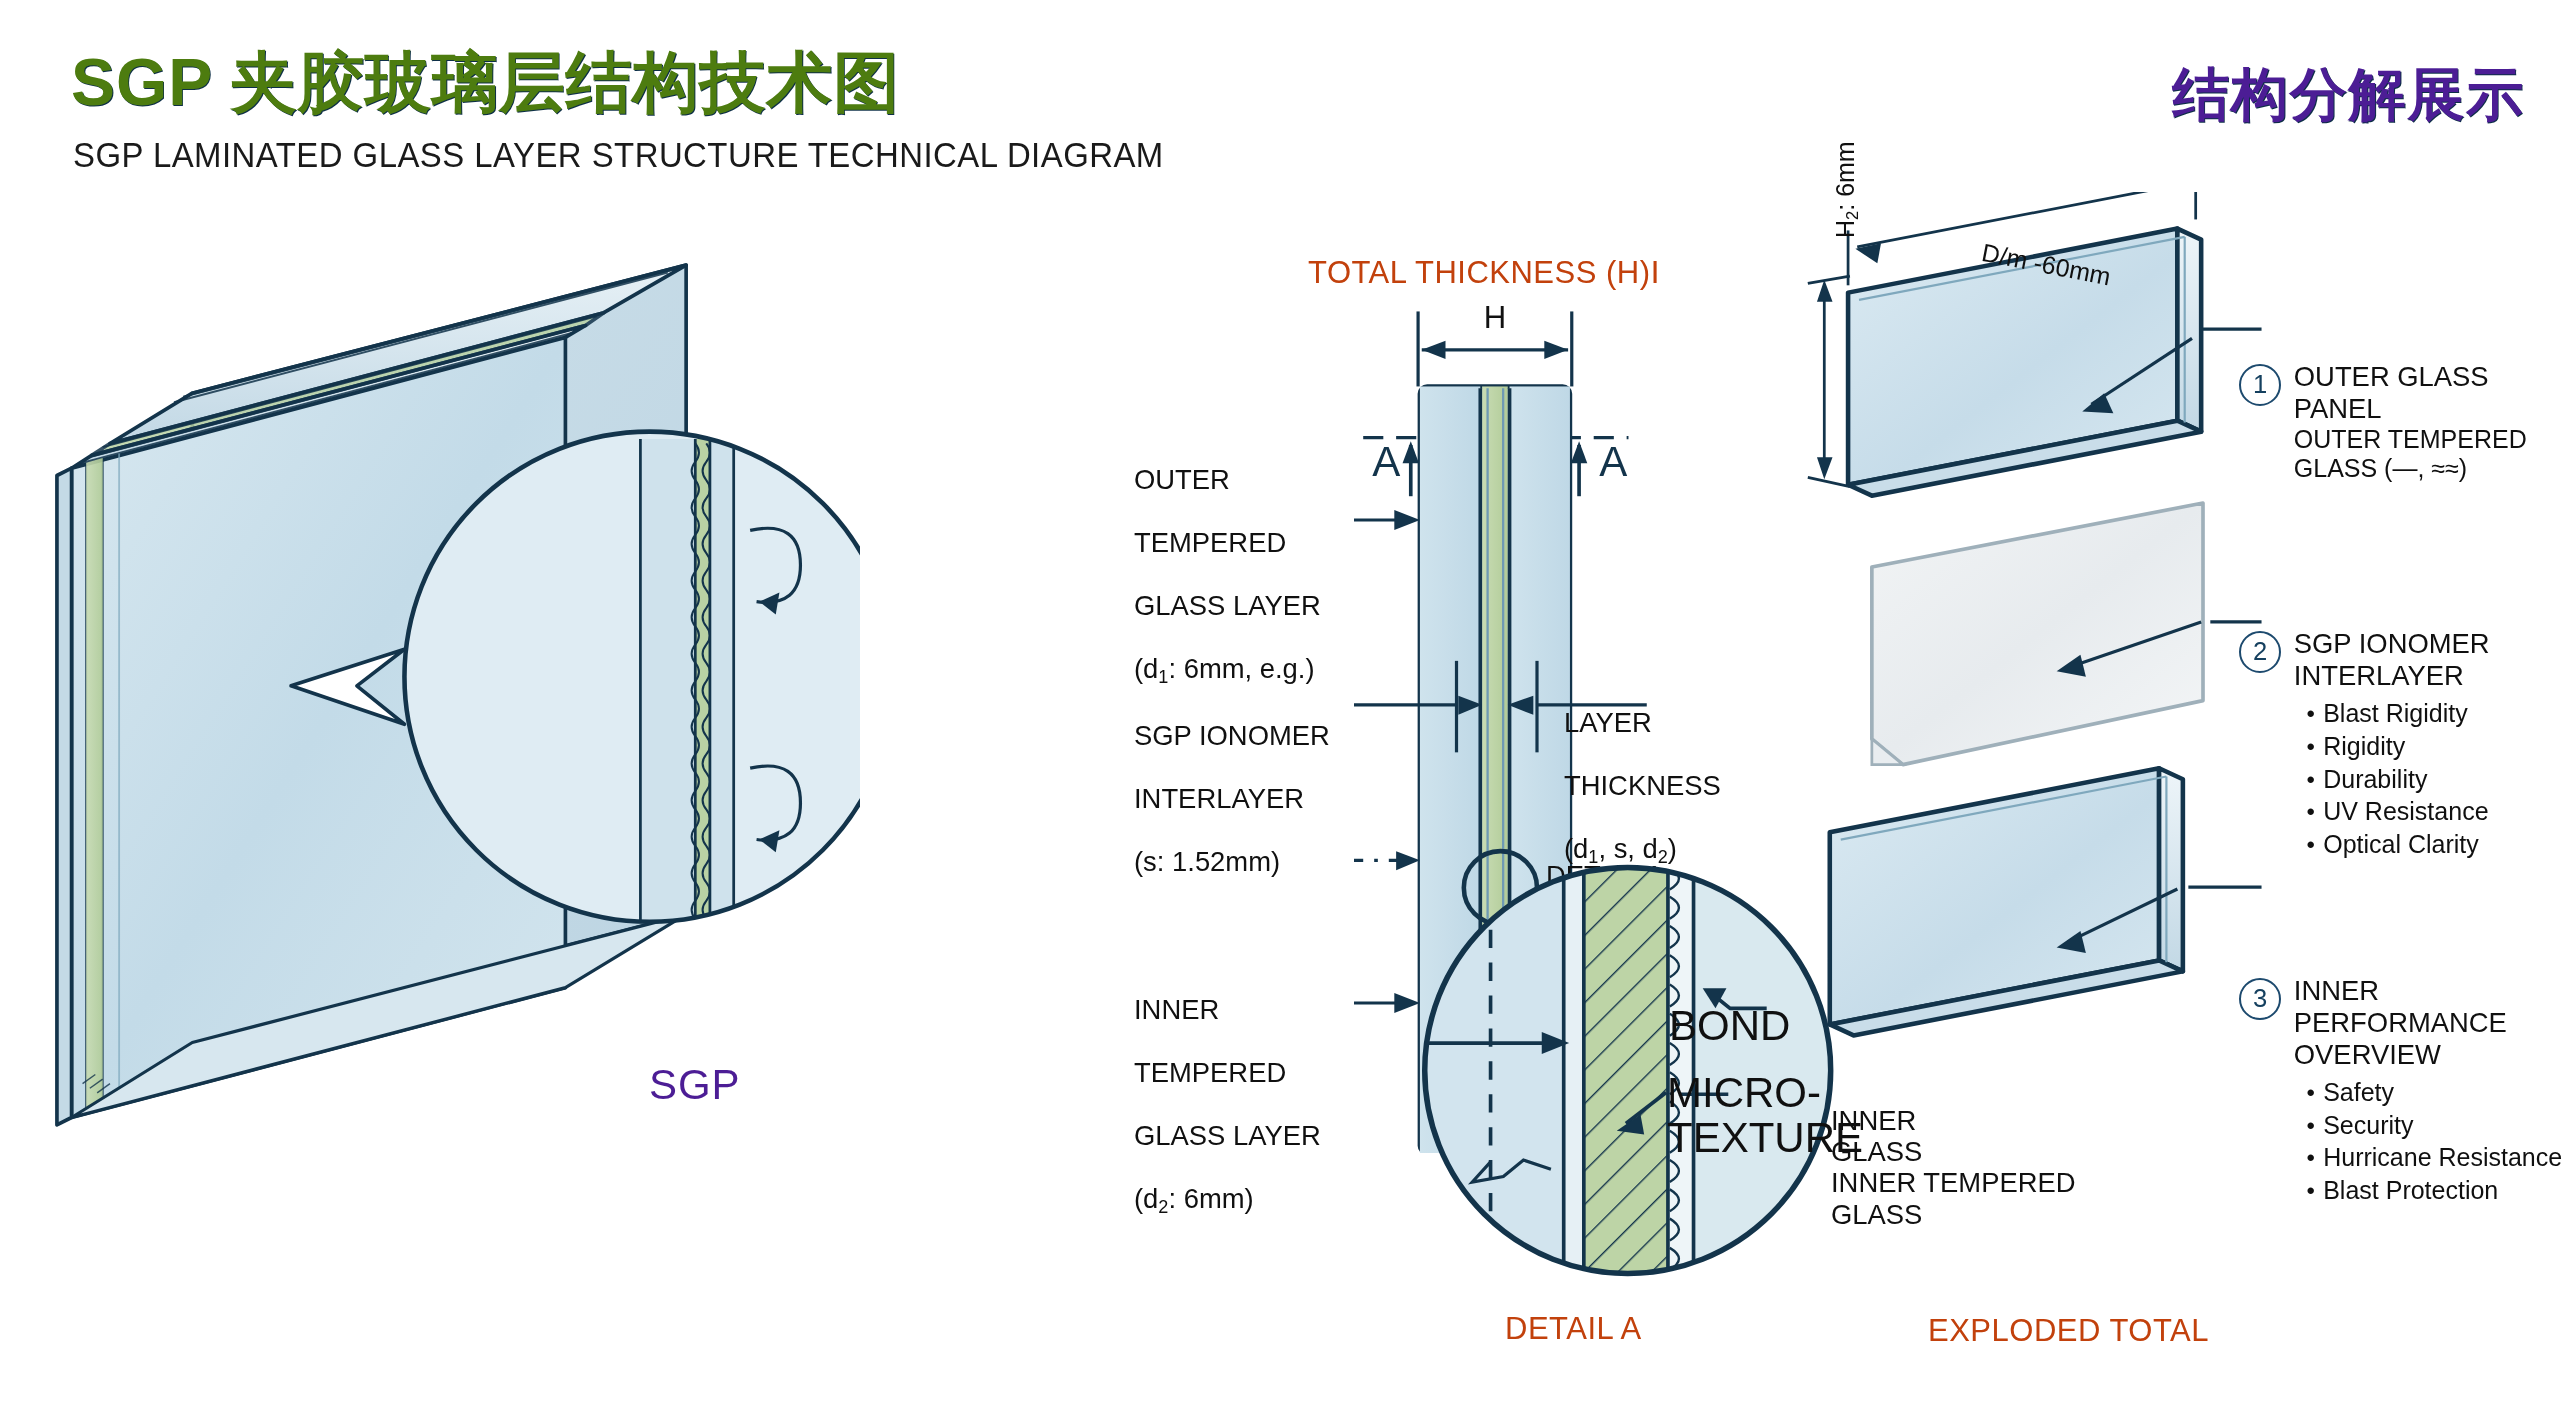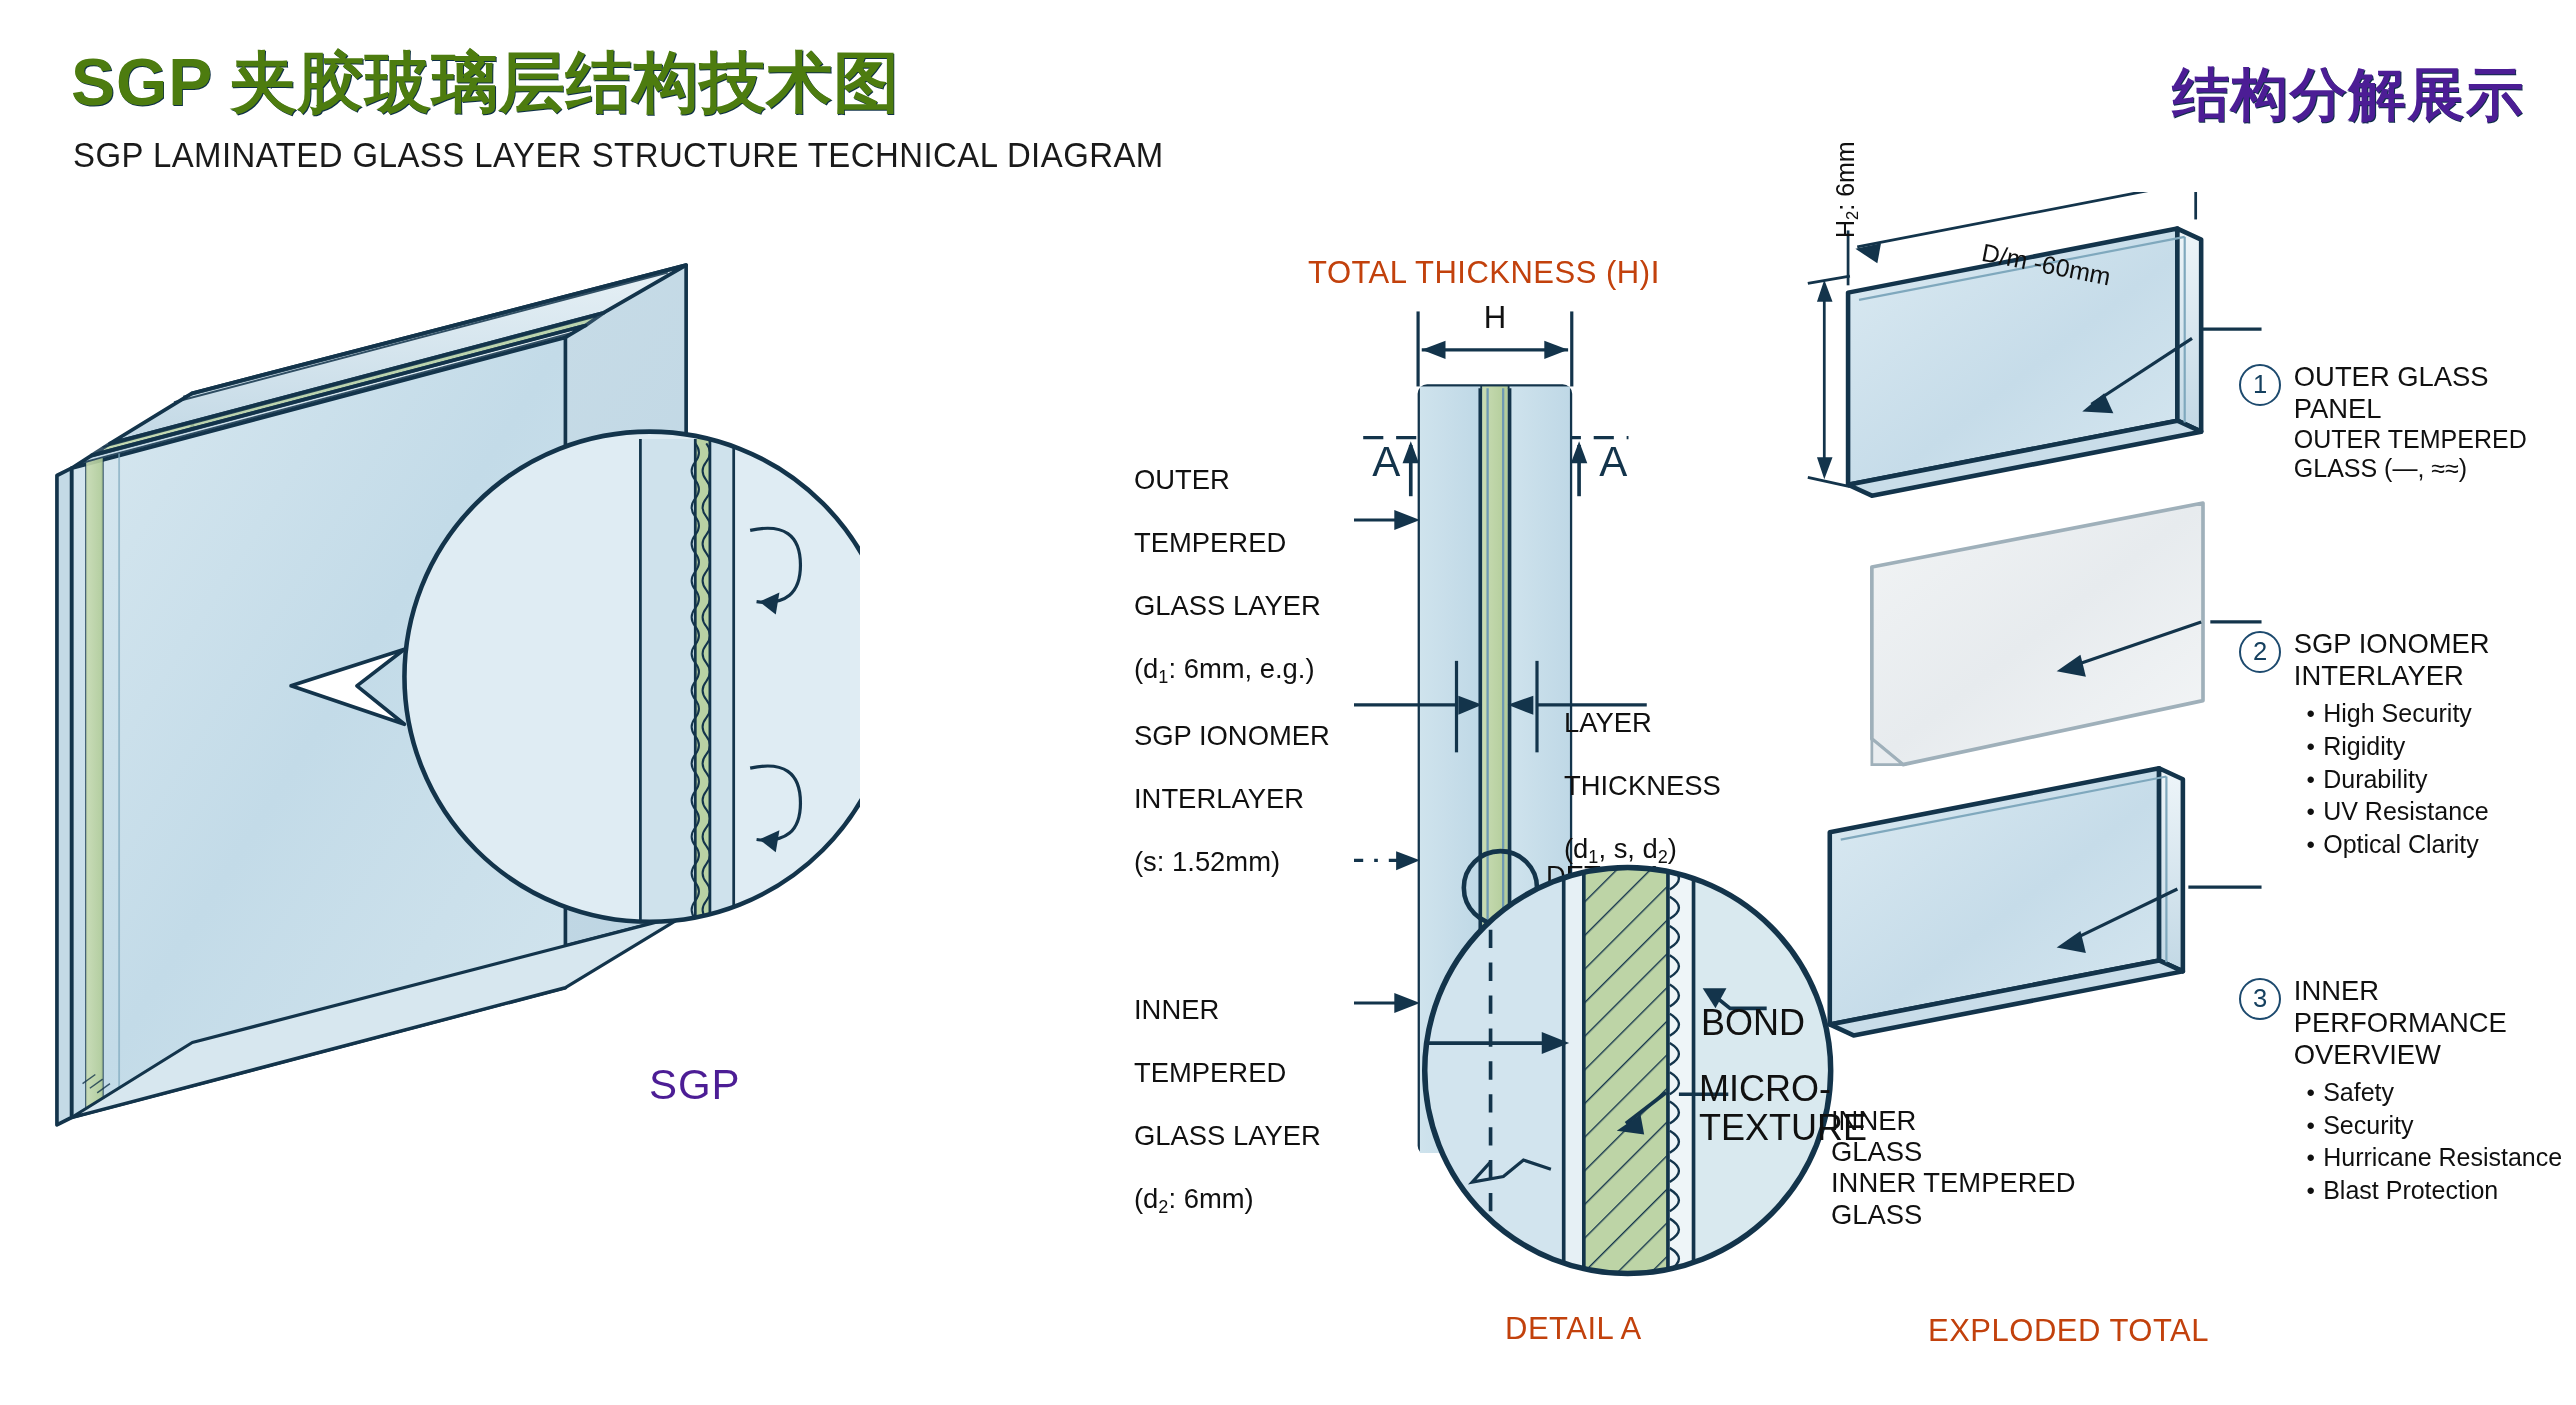--- a/index.html
+++ b/index.html
@@ -25,21 +25,21 @@
   }
   #title-right{
     right:51px;top:57px;font-size:57px;font-weight:bold;
     color:#4c1d95;white-space:nowrap;letter-spacing:1.8px;
     text-shadow:0.9px 0.9px 0 #0d2f47;
   }
 
   
   .lbl{font-size:27.4px;line-height:1.15;color:#101010;white-space:pre-line;}
   .lbl.sm{font-size:25px;}
-  .lbl.big{font-size:36px;padding-left:32px;}
+  .lbl.big{font-size:42px;}
   sub{font-size:.66em;vertical-align:-.25em;}
 
   
   .caption{font-size:31px;color:#c2410c;letter-spacing:0.5px;white-space:nowrap;margin-top:12px;}
 
   
   .callout{display:flex;align-items:flex-start;gap:12.8px;}
   .num-circle{
     flex:0 0 auto;width:38px;height:38px;border:2.7px solid #1d4a6e;border-radius:50%;
     color:#15405f;font-size:25.6px;font-weight:normal;
@@ -457,21 +457,21 @@
 GLASS (—, ≈≈)</div>
   </div>
 </div>
 
 <div class="abs callout" style="left:2239px;top:628px;width:320px;">
   <div class="num-circle">2</div>
   <div class="callout-body">
     <div class="callout-title">SGP IONOMER
 INTERLAYER</div>
     <ul class="bullets">
-      <li>High Security</li>
+      <li>Blast Rigidity</li>
       <li>Rigidity</li>
       <li>Durability</li>
       <li>UV Resistance</li>
       <li>Optical Clarity</li>
     </ul>
   </div>
 </div>
 
 <div class="abs callout" style="left:2239px;top:975px;width:329px;">
   <div class="num-circle">3</div>

